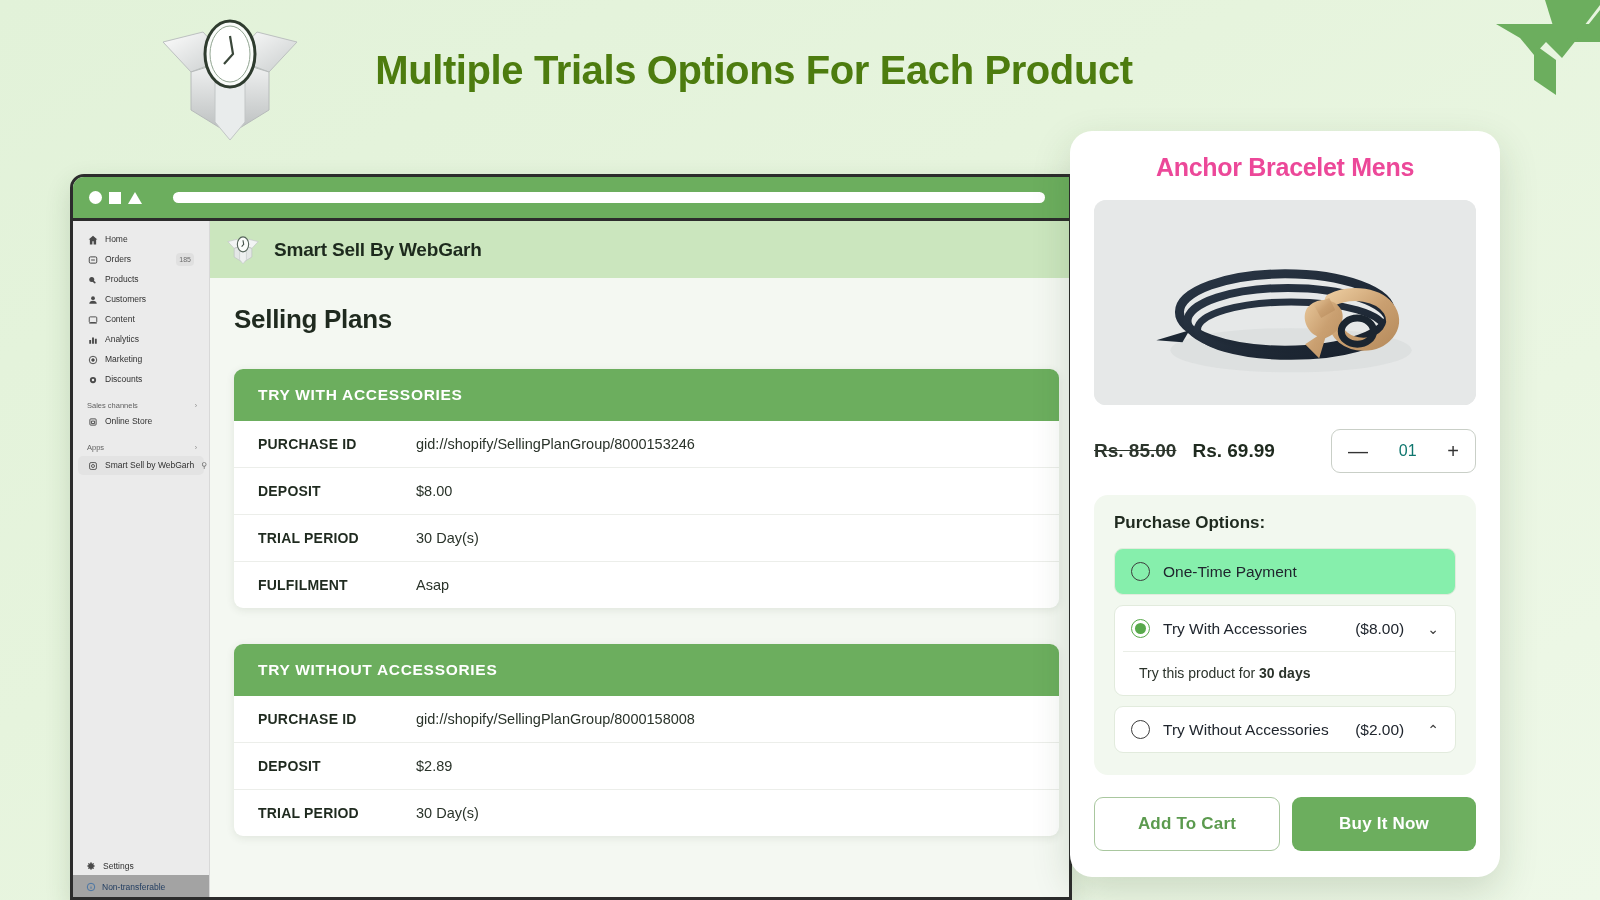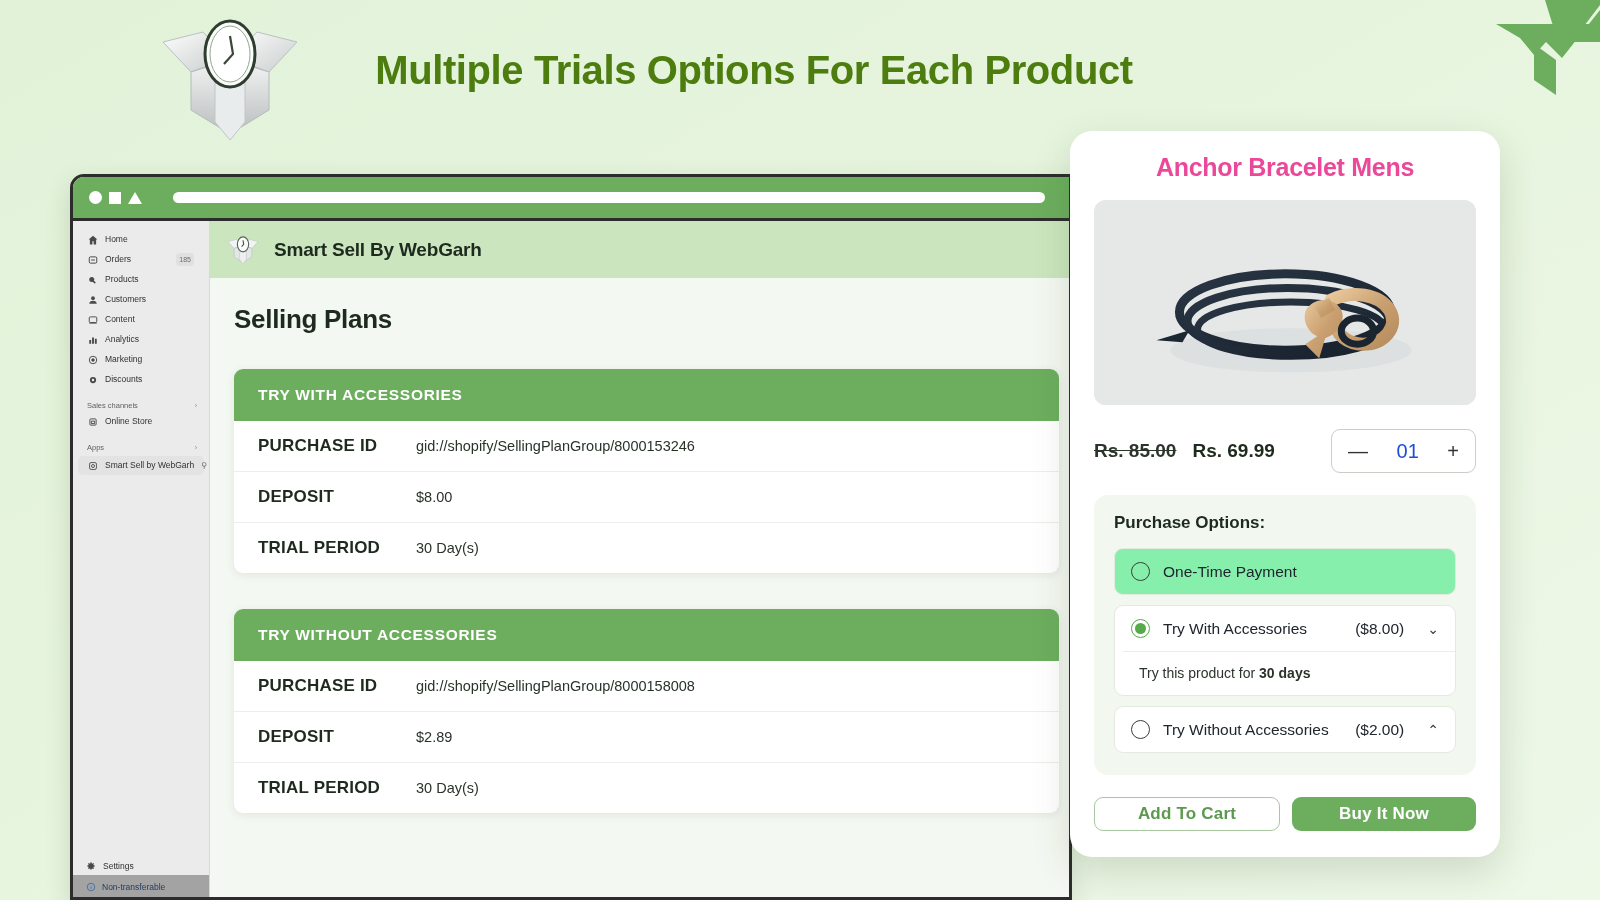--- a/index.html
+++ b/index.html
@@ -178,21 +178,21 @@
   }
   .plan-row {
     display: flex;
     border-bottom: 1px solid #eceeea;
     padding: 15px 24px;
     align-items: center;
   }
   .plan-row:last-child { border-bottom: none; }
   .plan-key {
     width: 158px; flex: none;
-    font-size: 17px; font-weight: 700;
+    font-size: 14px; font-weight: 700;
     color: #20262080; color: #1f2a1f;
     letter-spacing: 0.2px;
   }
   .plan-val {
     font-size: 14.5px; color: #2a332a;
   }
 
   
   .product-card {
     position: absolute;
@@ -232,21 +232,21 @@
     margin-left: auto;
     display: flex; align-items: center;
     border: 1px solid #c9cfc7;
     border-radius: 9px;
     height: 44px;
     width: 145px;
     justify-content: space-between;
     padding: 0 16px;
   }
   .qty-btn { font-size: 20px; color: #333; line-height: 1; user-select: none; }
-  .qty-val { font-size: 20px; color: #1d4ed8; }
+  .qty-val { font-size: 16px; color: #0f766e; }
 
   .purchase-box {
     margin-top: 22px;
     background: #f2f8ef;
     border-radius: 14px;
     padding: 18px 20px 22px 20px;
   }
   .purchase-label {
     font-size: 17px; font-weight: 700; color: #1f2a1f;
     margin-bottom: 15px;
@@ -285,21 +285,21 @@
     padding: 13px 16px 14px 16px;
     font-size: 14px; color: #2b332b; margin-left: 8px;
   }
   .opt-body b { font-weight: 700; }
 
   .cta-row {
     display: flex; gap: 12px;
     padding: 22px 0 26px 0;
   }
   .btn {
-    flex: 1; height: 34px;
+    flex: 1; height: 54px;
     border-radius: 9px;
     display: flex; align-items: center; justify-content: center;
     font-size: 17px; font-weight: 700;
     letter-spacing: .2px;
   }
   .btn-outline {
     border: 1px solid #a9c79f;
     color: #5b9a4e;
     background: #fff;
   }
@@ -513,20 +513,24 @@
             <div class="plan-key">PURCHASE ID</div>
             <div class="plan-val">gid://shopify/SellingPlanGroup/8000153246</div>
           </div>
           <div class="plan-row">
             <div class="plan-key">DEPOSIT</div>
             <div class="plan-val">$8.00</div>
           </div>
           <div class="plan-row">
             <div class="plan-key">TRIAL PERIOD</div>
             <div class="plan-val">30 Day(s)</div>
+          </div>
+          <div class="plan-row">
+            <div class="plan-key">FULFILMENT</div>
+            <div class="plan-val">Asap</div>
           </div>
         </div>
 
         <div class="plan-card">
           <div class="plan-head">TRY WITHOUT ACCESSORIES</div>
           <div class="plan-row">
             <div class="plan-key">PURCHASE ID</div>
             <div class="plan-val">gid://shopify/SellingPlanGroup/8000158008</div>
           </div>
           <div class="plan-row">

